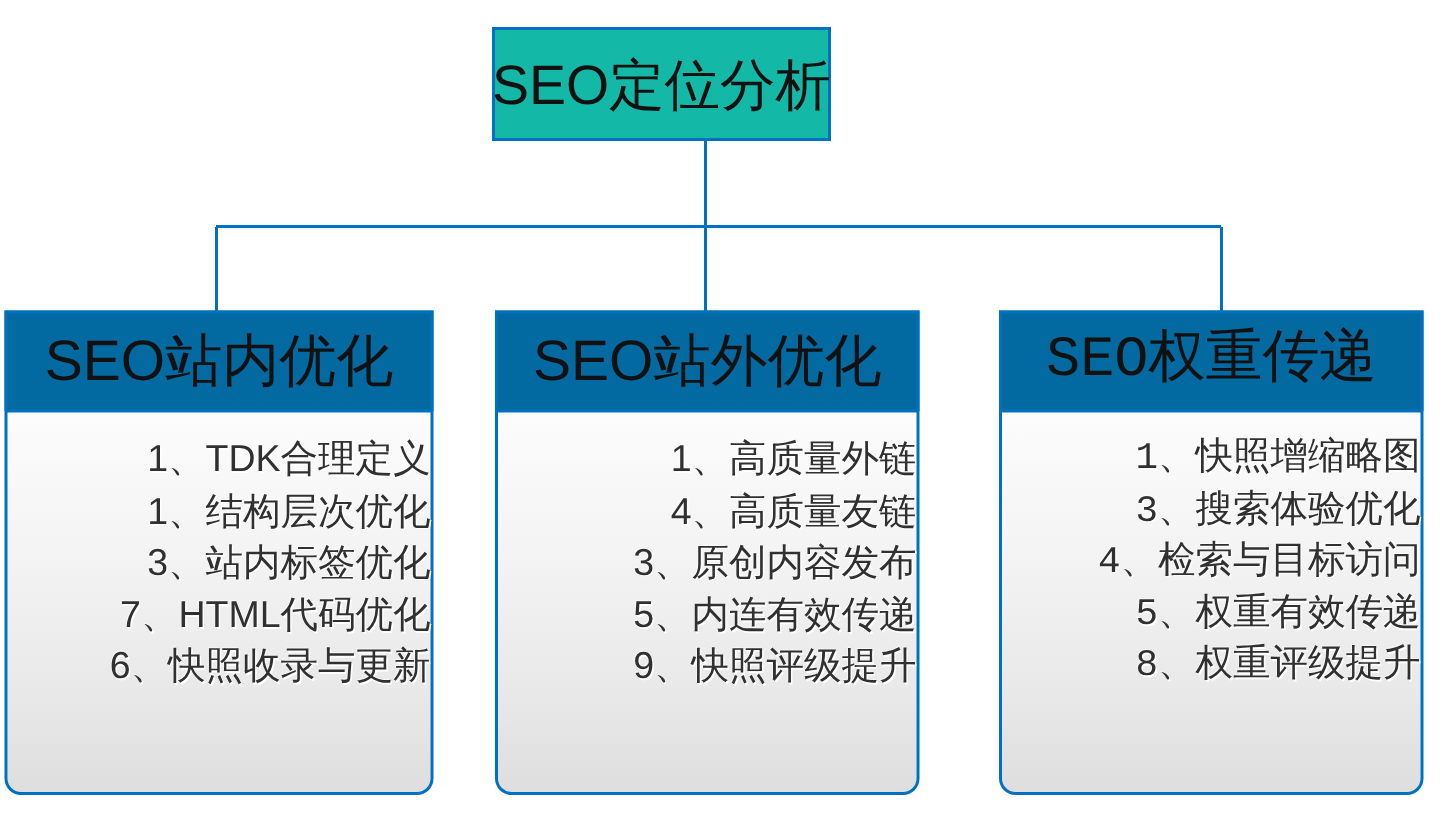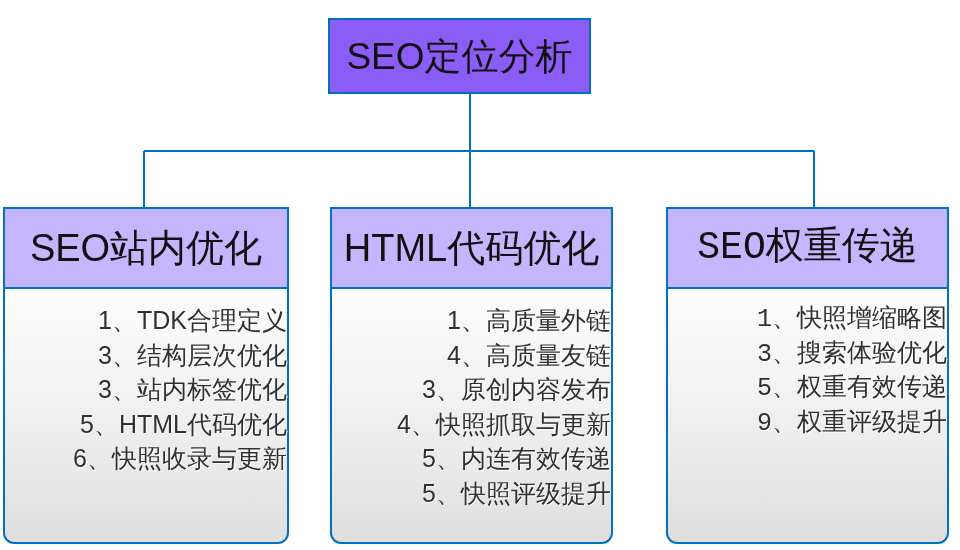--- a/index.html
+++ b/index.html
@@ -28,25 +28,25 @@
     width: 960px;
     height: 550px;
     pointer-events: none;
   }
 
   
   .root-box {
     position: absolute;
     left: 328px;
     top: 18px;
-    width: 263px;
+    width: 226px;
     height: 76px;
     box-sizing: border-box;
     border: 2px solid #0070c0;
-    background: #8b5cf6;
+    background: #14b8a6;
     display: flex;
     align-items: center;
     justify-content: center;
   }
   .root-box .root-title {
     font-size: 37px;
     line-height: 1;
     color: #111111;
     letter-spacing: 0px;
     white-space: nowrap;
@@ -56,24 +56,24 @@
   .column {
     position: absolute;
     top: 207px;
   }
   .col-1 { left: 3px;   width: 286px; }
   .col-2 { left: 330px; width: 283px; }
   .col-3 { left: 666px; width: 283px; font-family: Liberation Mono, monospace; }
 
   .col-header {
     box-sizing: border-box;
-    height: 81px;
+    height: 67px;
     border: 2px solid #0070c0;
     border-bottom: 1px solid #0070c0;
-    background: #c4b5fd;
+    background: #0369a1;
     display: flex;
     align-items: center;
     justify-content: center;
   }
   .col-header .col-title {
     font-size: 38px;
     line-height: 1;
     color: #111111;
     white-space: nowrap;
   }
@@ -127,51 +127,51 @@
     <span class="root-title">SEO定位分析</span>
   </div>
 
   <div class="column col-1">
     <div class="col-header">
       <span class="col-title">SEO站内优化</span>
     </div>
     <div class="col-body">
       <ul class="item-list">
         <li>1、TDK合理定义</li>
-        <li>3、结构层次优化</li>
+        <li>1、结构层次优化</li>
         <li>3、站内标签优化</li>
-        <li>5、HTML代码优化</li>
+        <li>7、HTML代码优化</li>
         <li>6、快照收录与更新</li>
       </ul>
     </div>
   </div>
 
   <div class="column col-2">
     <div class="col-header">
-      <span class="col-title">HTML代码优化</span>
+      <span class="col-title">SEO站外优化</span>
     </div>
     <div class="col-body">
       <ul class="item-list">
         <li>1、高质量外链</li>
         <li>4、高质量友链</li>
         <li>3、原创内容发布</li>
-        <li>4、快照抓取与更新</li>
         <li>5、内连有效传递</li>
-        <li>5、快照评级提升</li>
+        <li>9、快照评级提升</li>
       </ul>
     </div>
   </div>
 
   <div class="column col-3">
     <div class="col-header">
       <span class="col-title">SEO权重传递</span>
     </div>
     <div class="col-body">
       <ul class="item-list">
         <li>1、快照增缩略图</li>
         <li>3、搜索体验优化</li>
+        <li>4、检索与目标访问</li>
         <li>5、权重有效传递</li>
-        <li>9、权重评级提升</li>
+        <li>8、权重评级提升</li>
       </ul>
     </div>
   </div>
 
 </div>
 
 </body></html>

